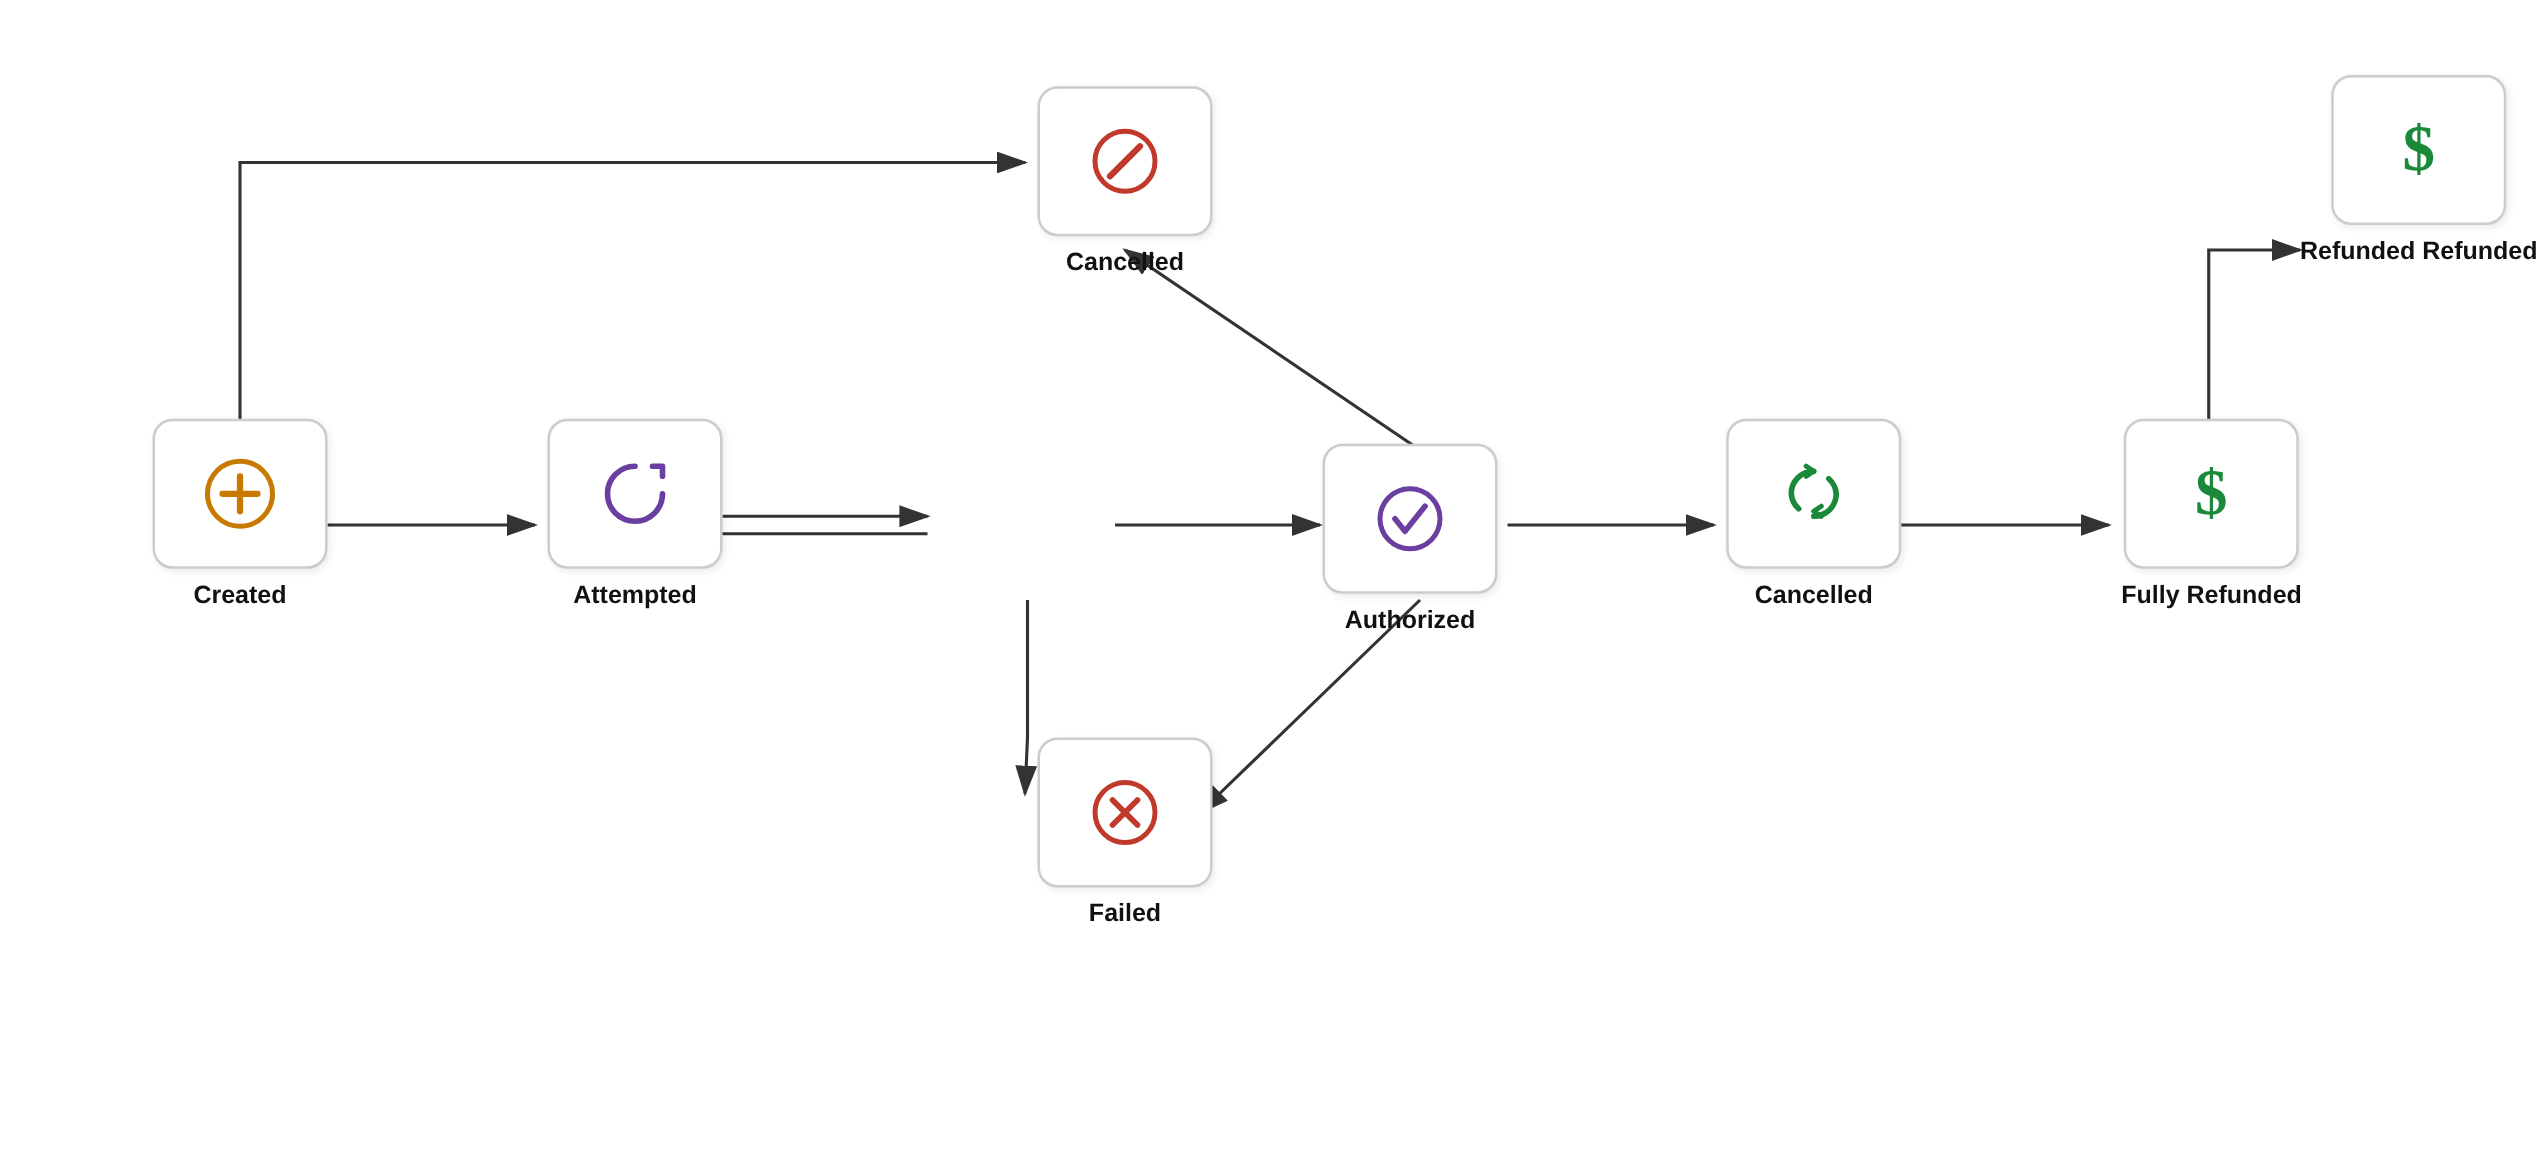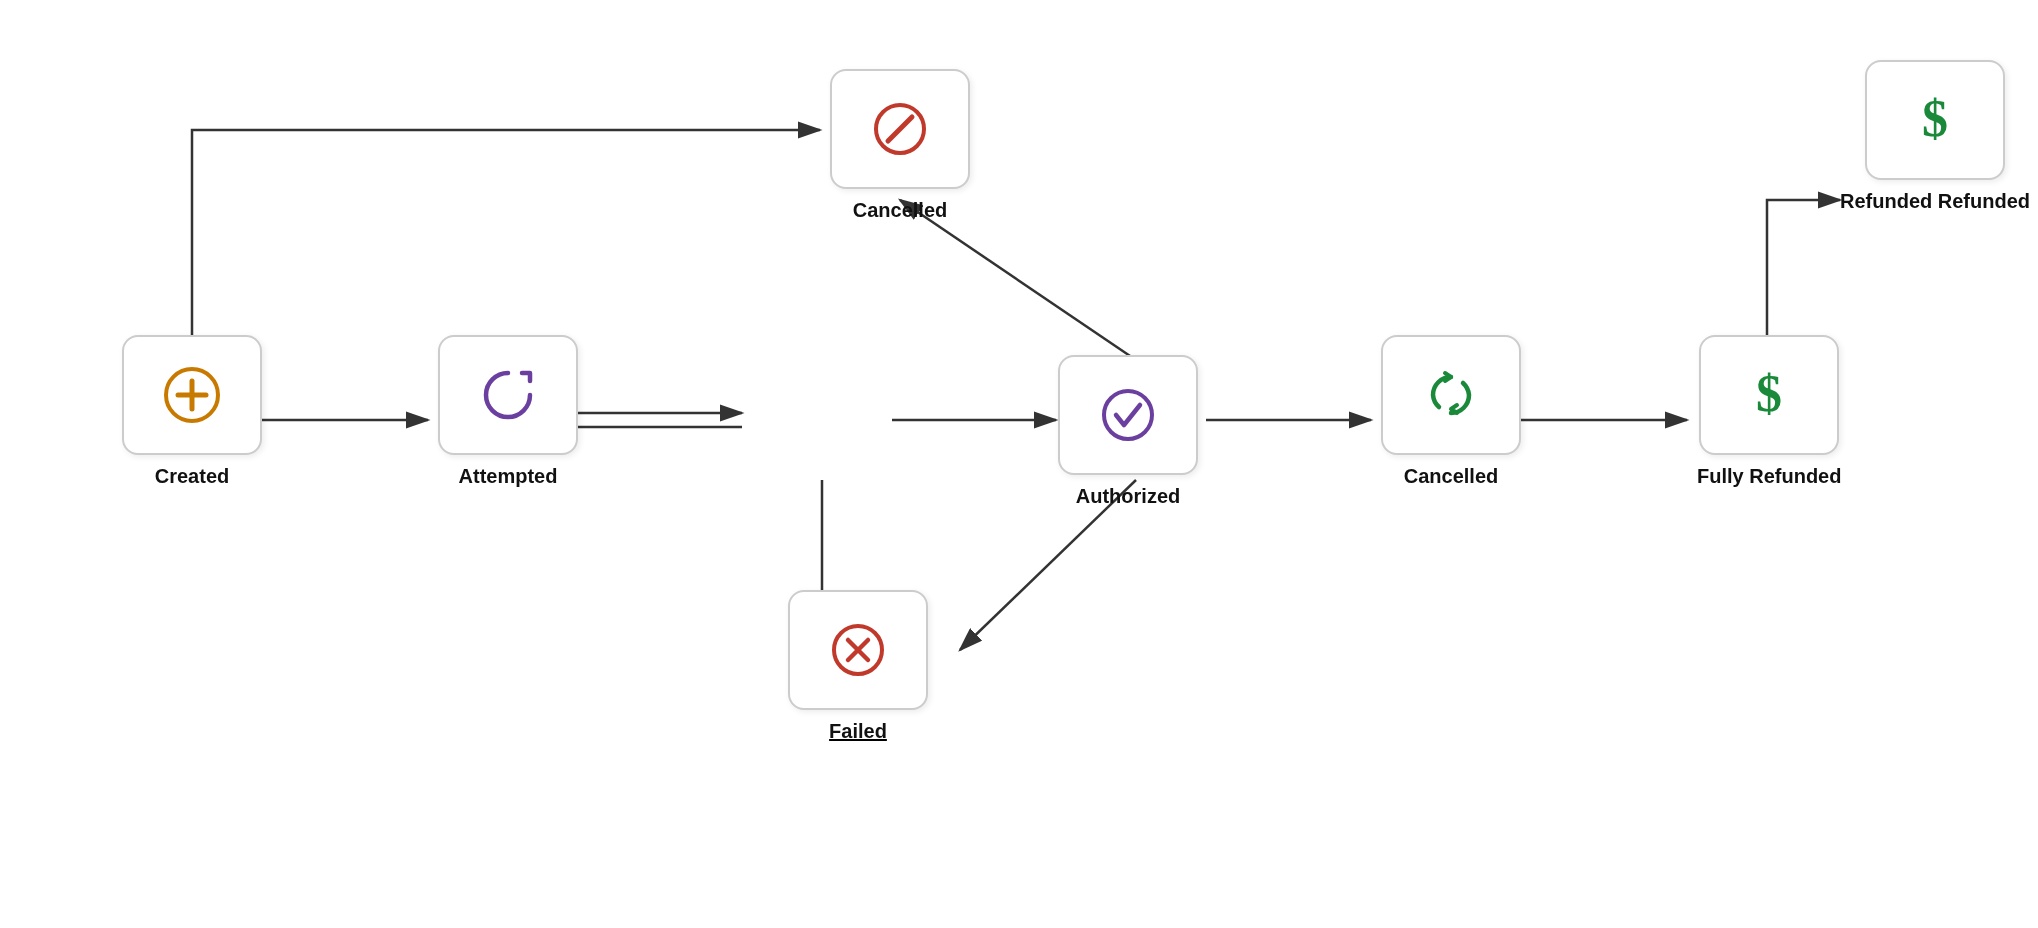--- a/index.html
+++ b/index.html
@@ -161,21 +161,21 @@
   <div class="state-node" style="left:830px; top:69px;">
     <div class="state-box">
       <svg viewBox="0 0 64 64">
         <circle cx="32" cy="32" r="24" stroke="#c0392b" stroke-width="4" fill="none"></circle>
         <line x1="20" y1="44" x2="44" y2="20" stroke="#c0392b" stroke-width="5" stroke-linecap="round"></line>
       </svg>
     </div>
     <span class="state-label">Cancelled</span>
   </div>
 
-  <div class="state-node" style="left:788px; top:590px;text-decoration:underline;">
+  <div class="state-node" style="left:830px; top:590px;">
     <div class="state-box">
       <svg viewBox="0 0 64 64">
         <circle cx="32" cy="32" r="24" stroke="#c0392b" stroke-width="4" fill="none"></circle>
         <line x1="22" y1="22" x2="42" y2="42" stroke="#c0392b" stroke-width="4.5" stroke-linecap="round"></line>
         <line x1="42" y1="22" x2="22" y2="42" stroke="#c0392b" stroke-width="4.5" stroke-linecap="round"></line>
       </svg>
     </div>
     <span class="state-label">Failed</span>
   </div>
 

